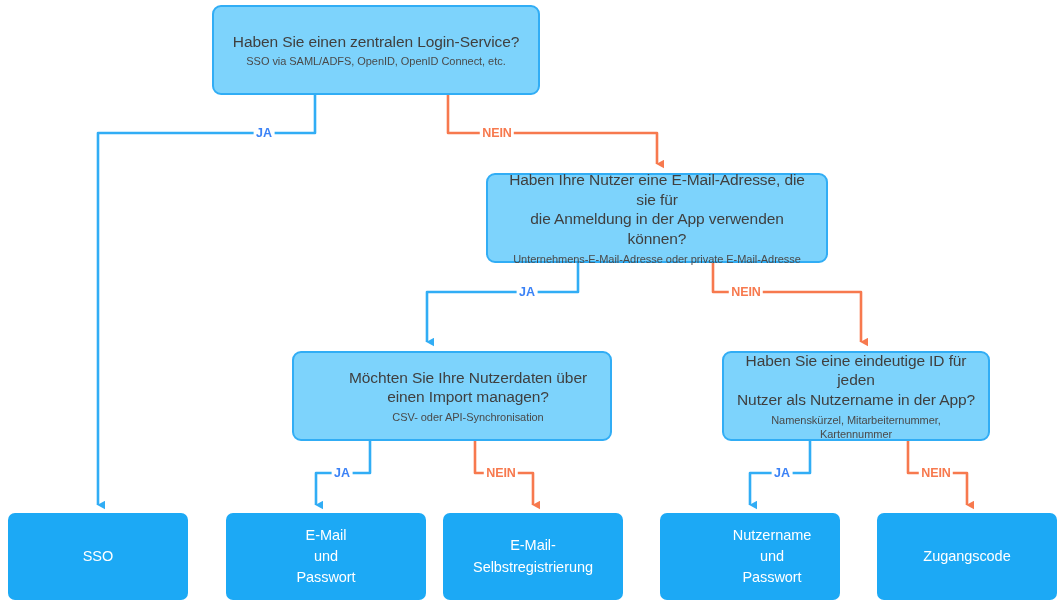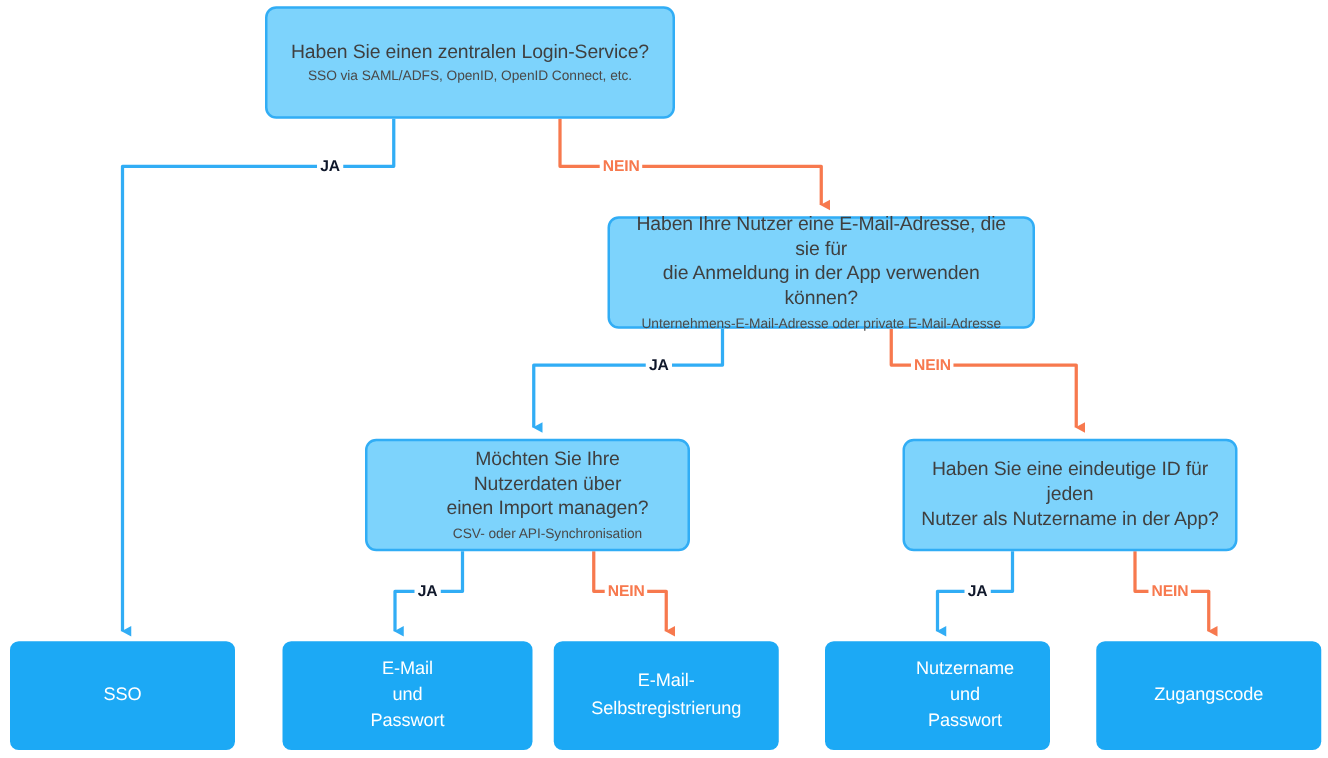--- a/index.html
+++ b/index.html
@@ -69,21 +69,21 @@
     position: absolute;
     transform: translate(-50%, -50%);
     font-size: 12.5px;
     font-weight: bold;
     letter-spacing: -0.1px;
     background: #ffffff;
     padding: 0 2.5px;
     z-index: 4;
     white-space: nowrap;
   }
-  .lbl-yes { color: #0f172a; }
+  .lbl-yes { color: #3b82f6; }
   .lbl-no  { color: #F7794E; }
 </style>
 </head>
 <body>
 
 <div id="canvas">
 
   <svg id="wires" viewBox="0 0 1062 606" width="1062" height="606">
     <defs>
       <marker id="arrow-blue" markerWidth="9" markerHeight="9" refX="4.5" refY="7.6" orient="auto" markerUnits="userSpaceOnUse">
@@ -120,33 +120,34 @@
   </div>
 
   <div class="decision" style="left:486px; top:173px; width:342px; height:90px;">
     <div class="q">
       <span>Haben Ihre Nutzer eine E-Mail-Adresse, die sie für</span><br>
       <span>die Anmeldung in der App verwenden können?</span>
     </div>
     <div class="hint">Unternehmens-E-Mail-Adresse oder private E-Mail-Adresse</div>
   </div>
 
-  <div class="decision" style="left:292px; top:351px; width:260px; height:90px;padding-left:44px;">
+  <div class="decision" style="left:292px; top:351px; width:320px; height:90px;padding-left:44px;">
     <div class="q">
       <span>Möchten Sie Ihre Nutzerdaten über</span><br>
       <span>einen Import managen?</span>
     </div>
     <div class="hint">CSV- oder API-Synchronisation</div>
   </div>
 
   <div class="decision" style="left:722px; top:351px; width:268px; height:90px;">
     <div class="q">
       <span>Haben Sie eine eindeutige ID für jeden</span><br>
       <span>Nutzer als Nutzername in der App?</span>
     </div>
+    <div class="hint">Namenskürzel, Mitarbeiternummer, Kartennummer</div>
   </div>
 
   <div class="result" style="left:8px; top:513px; width:180px; height:87px;">
     <span>SSO</span>
   </div>
 
   <div class="result" style="left:226px; top:513px; width:200px; height:87px;">
     <span>
       <span>E-Mail</span><br>
       <span>und</span><br>

